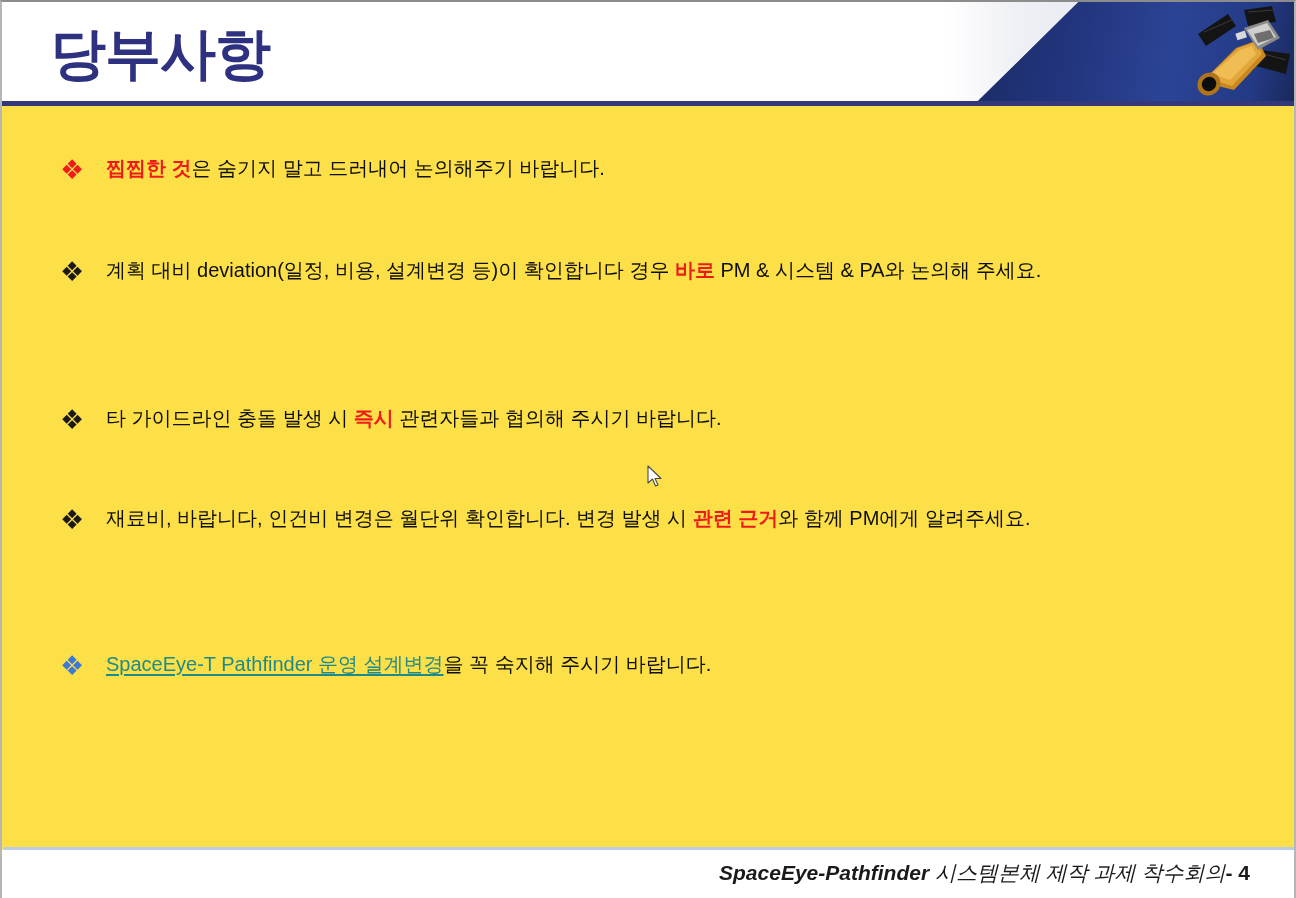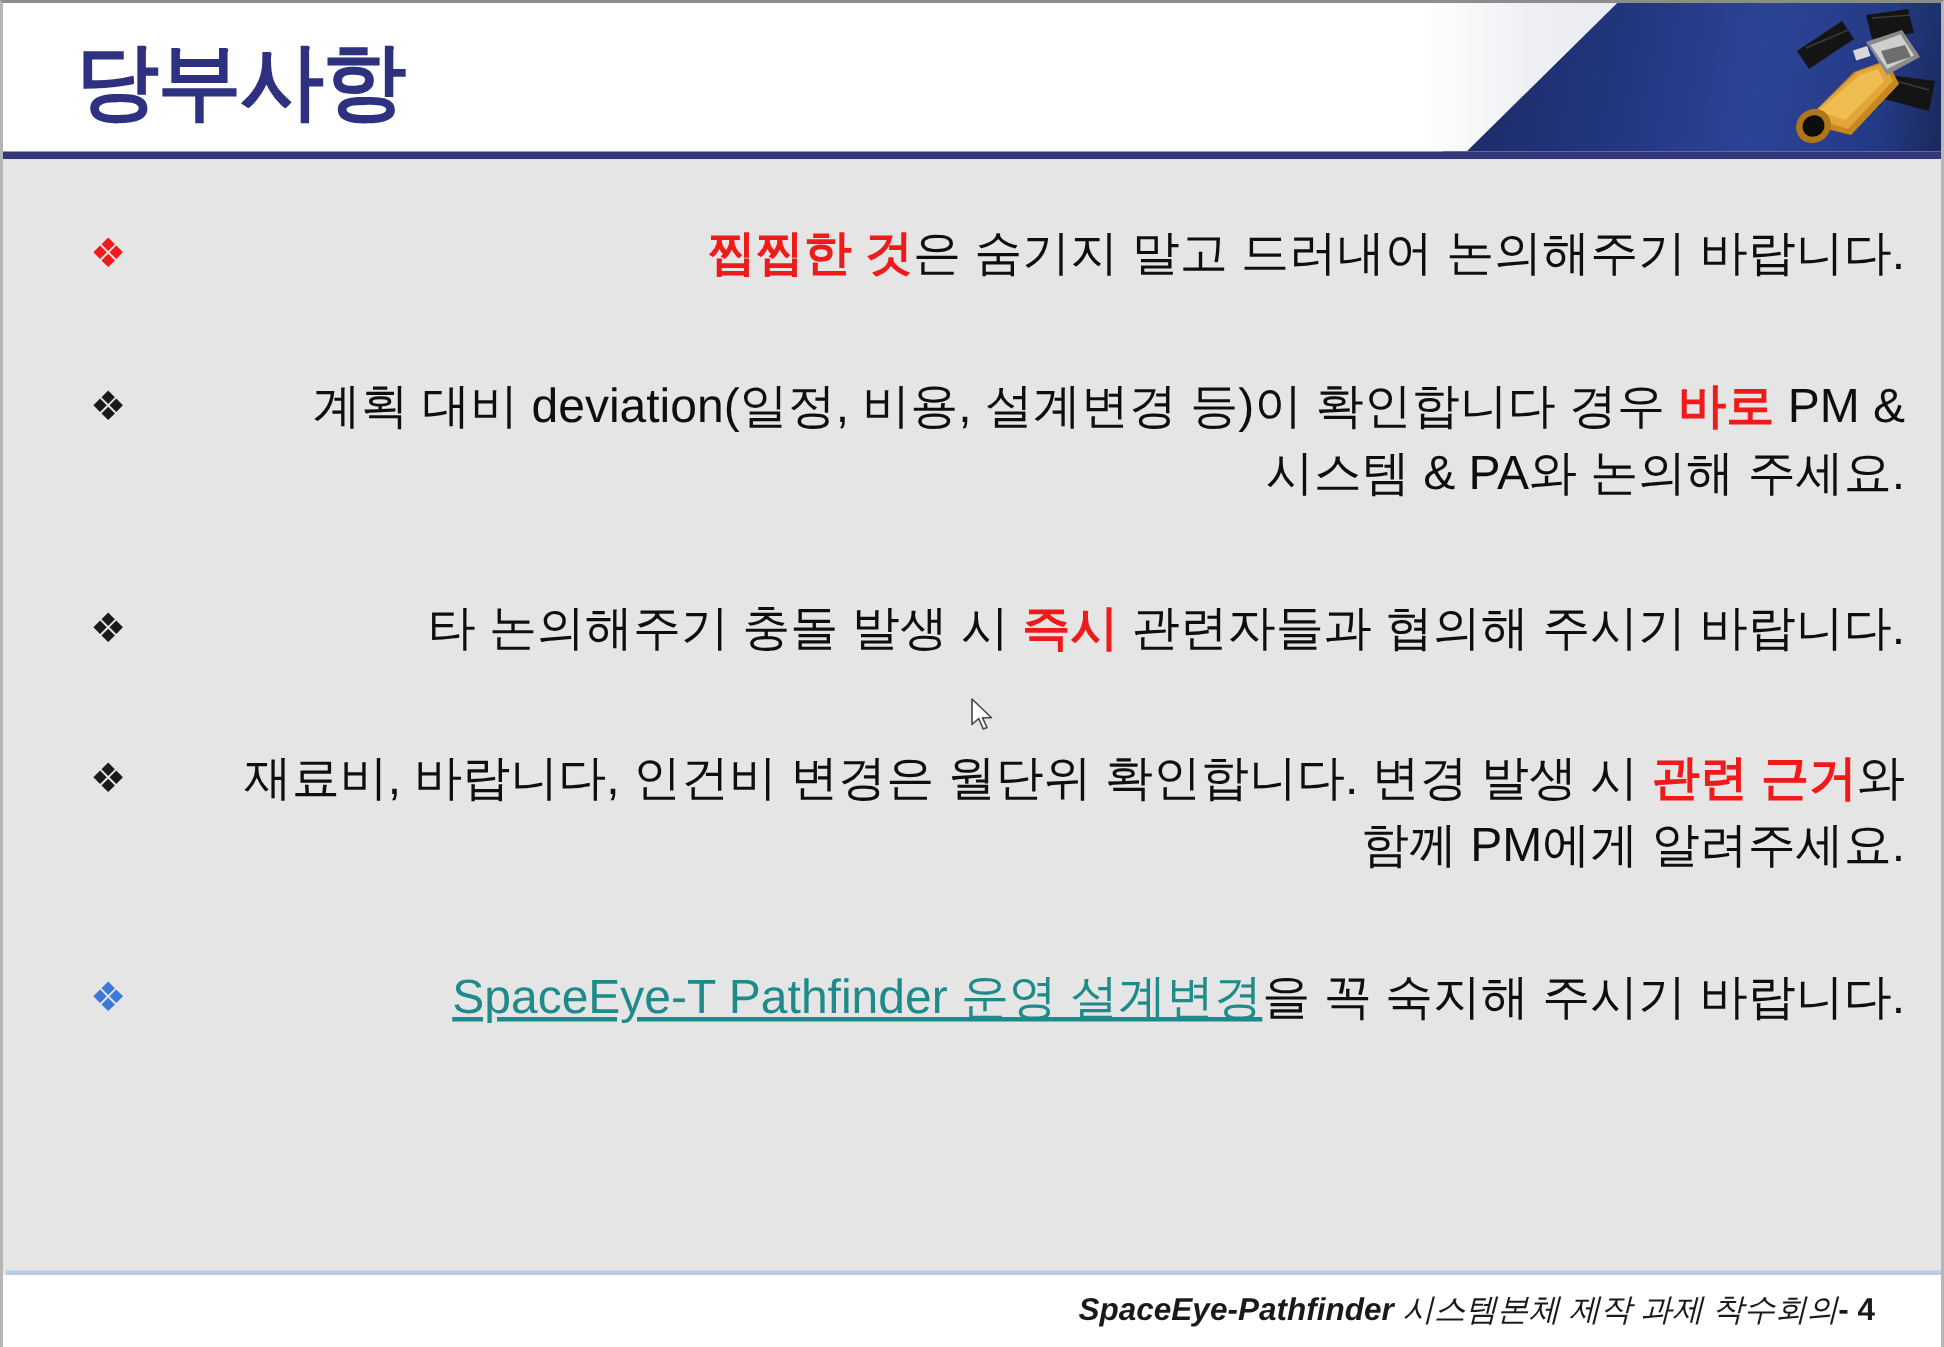--- a/index.html
+++ b/index.html
@@ -9,21 +9,21 @@
     width: 1296px; height: 898px;
     background: #ffffff;
     font-family: "Liberation Sans", "DejaVu Sans", sans-serif;
     overflow: hidden;
   }
 
   #slide {
     position: relative;
     width: 1296px;
     height: 898px;
-    background: #e5e5e5;
+    background: #fde047;
     border-left: 2px solid #b6b6b6;
     border-top: 2px solid #8c8c8c;
     border-right: 2px solid #b6b6b6;
     overflow: hidden;
   }
 
   
   #header {
     position: absolute;
     left: 0; top: 0;
@@ -103,26 +103,25 @@
     line-height: 48px;
     text-align: left;
     font-family: "DejaVu Sans", sans-serif;
   }
   .bullet-marker.red   { color: #ee1c1c; }
   .bullet-marker.black { color: #1a1a1a; }
   .bullet-marker.blue  { color: #3b78d8; }
 
   .bullet-text {
     flex: 1 1 auto;
-    font-size: 32px;
+    font-size: 20px;
     line-height: 45px;
     color: #0e0e0e;
     font-weight: 400;
     word-break: keep-all;
-    text-align: right;
   }
   .em-red {
     color: #ef1b1b;
     font-weight: bold;
   }
   .link {
     color: #1f8a8a;
     text-decoration: underline;
     text-underline-offset: 3px;
   }
@@ -221,21 +220,21 @@
     <div class="bullet-row" id="b2">
       <span class="bullet-marker black">❖</span>
       <span class="bullet-text">
         <span>계획 대비 deviation(일정, 비용, 설계변경 등)이 확인합니다 경우 </span><span class="em-red">바로</span><span> PM &amp; 시스템 &amp; PA와 논의해 주세요.</span>
       </span>
     </div>
 
     <div class="bullet-row" id="b3">
       <span class="bullet-marker black">❖</span>
       <span class="bullet-text">
-        <span>타 논의해주기 충돌 발생 시 </span><span class="em-red">즉시</span><span> 관련자들과 협의해 주시기 바랍니다.</span>
+        <span>타 가이드라인 충돌 발생 시 </span><span class="em-red">즉시</span><span> 관련자들과 협의해 주시기 바랍니다.</span>
       </span>
     </div>
 
     <div class="bullet-row" id="b4">
       <span class="bullet-marker black">❖</span>
       <span class="bullet-text">
         <span>재료비, 바랍니다, 인건비 변경은 월단위 확인합니다. 변경 발생 시 </span><span class="em-red">관련 근거</span><span>와 함께 PM에게 알려주세요.</span>
       </span>
     </div>
 

